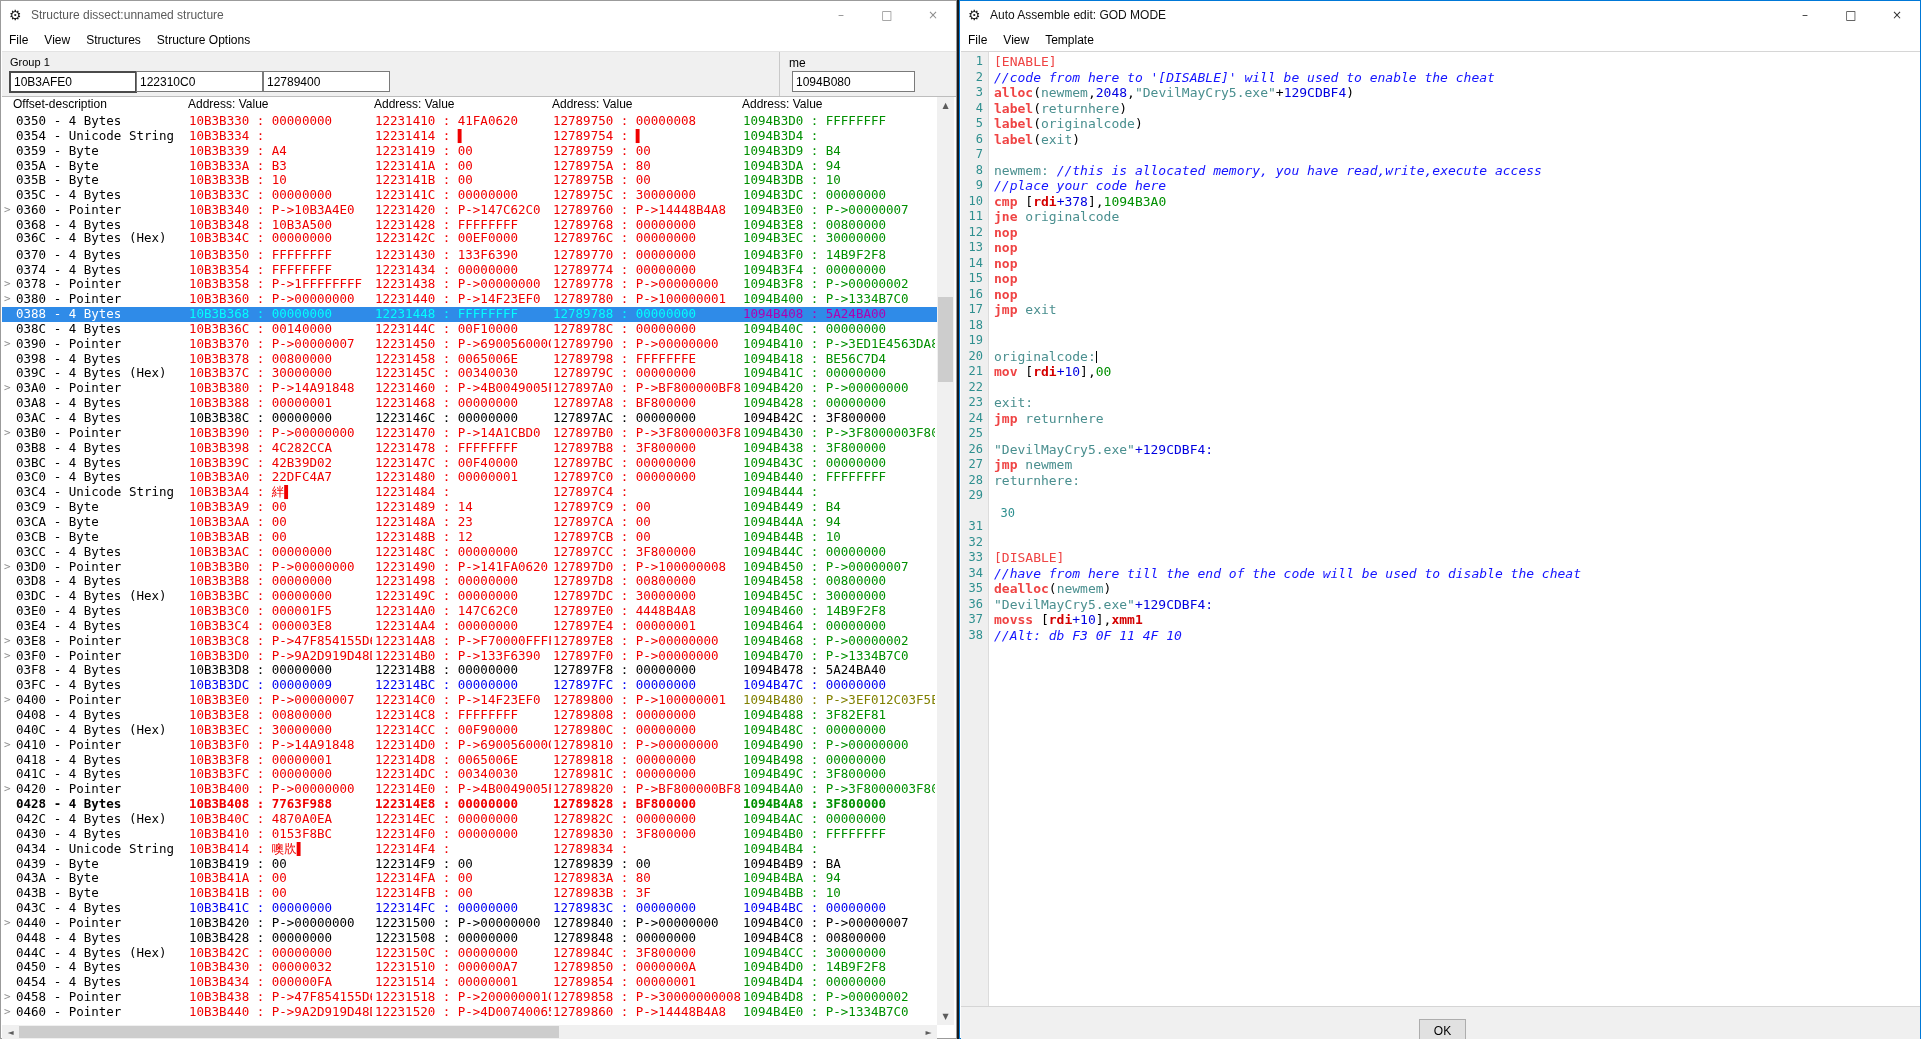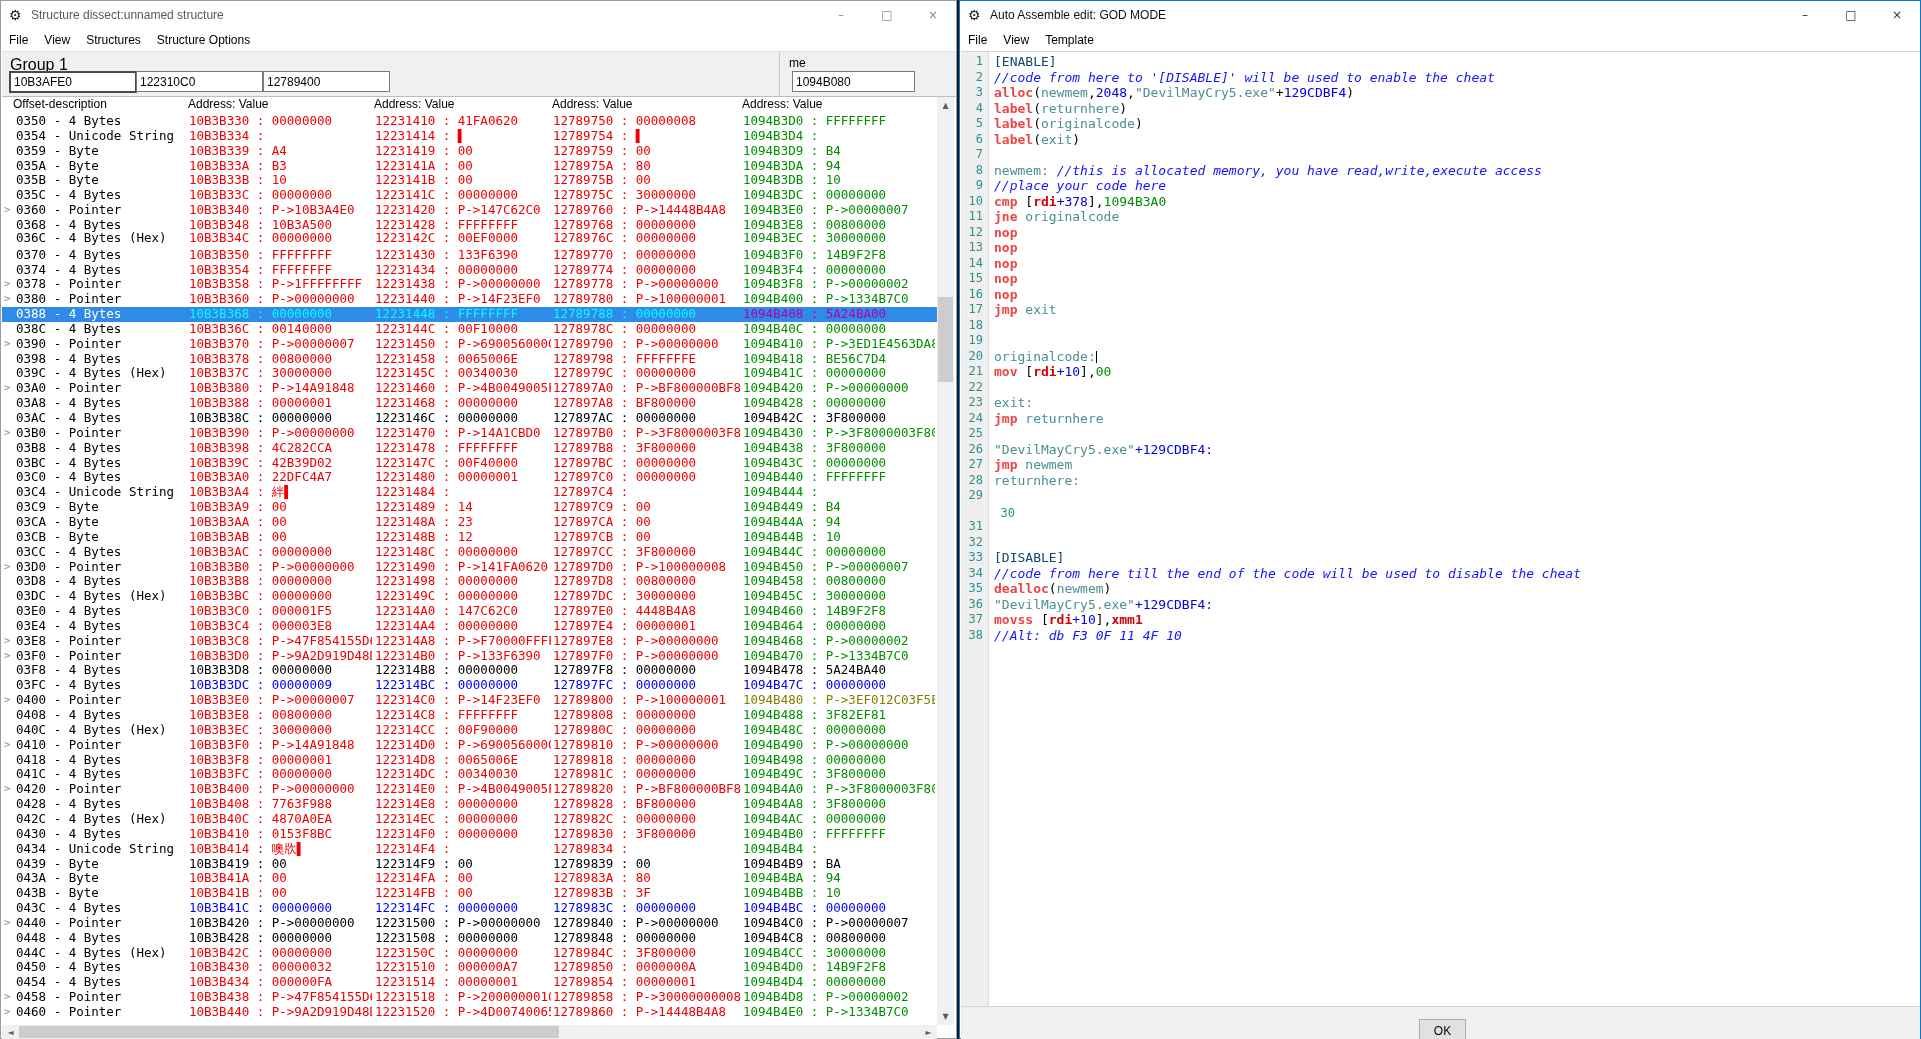--- a/index.html
+++ b/index.html
@@ -15,21 +15,21 @@
   #right-win .title-text{color:#111;}
   .winbtns{position:absolute;right:0;top:0;height:28px;display:flex;}
   .wbtn{width:46px;height:28px;display:flex;align-items:center;justify-content:center;
         font-size:12px;color:#8d8d8d;font-family:"DejaVu Sans",sans-serif;}
   #right-win .wbtn{color:#333;}
   .menubar{position:absolute;left:0;top:28px;right:0;height:22px;background:#fff;display:flex;align-items:center;}
   .menu-item{font-size:12px;color:#000;padding:2px 8px;}
   
   .grouppanel{position:absolute;left:1px;top:50px;width:954px;height:44px;background:#f0f0f0;
               border-top:1px solid #e3e3e3;border-bottom:1px solid #bdbdbd;}
-  .group-label{position:absolute;left:8px;top:4px;font-size:16px;color:#000;}
+  .group-label{position:absolute;left:8px;top:4px;font-size:11px;color:#000;}
   .me-label{position:absolute;left:787px;top:4px;font-size:12px;color:#000;}
   .gdivider{position:absolute;left:777px;top:0;width:1px;height:44px;background:#c9c9c9;}
   .gi{position:absolute;top:19px;height:19px;background:#fff;border:1px solid #7a7a7a;
       font-size:12px;font-family:"Liberation Sans",sans-serif;padding:0 3px;color:#000;}
   #gi0{left:7px;width:118px;border:2px solid #4a4a4a;height:18px;}
   #gi1{left:134px;width:119px;}
   #gi2{left:261px;width:119px;}
   #gi3{left:790px;width:115px;}
   .hdr{position:absolute;top:96px;height:17px;font-size:12px;color:#000;white-space:nowrap;}
   .listview{position:absolute;left:1px;top:113px;width:935px;height:911px;background:#fff;overflow:hidden;}
@@ -57,21 +57,21 @@
             color:#5c5c5c;font-size:8px;font-family:"DejaVu Sans",sans-serif;background:#f0f0f0;}
   .sb-thumb{position:absolute;background:#cdcdcd;}
   
   .codearea{position:absolute;left:1px;top:50px;width:959px;height:955px;background:#fff;
             border-top:1px solid #d6d6d6;overflow:hidden;}
   .gutter{position:absolute;left:0;top:0;width:27px;height:100%;background:#efefef;border-right:1px solid #dcdcdc;}
   .cline{position:absolute;left:0;width:100%;height:15.5px;line-height:15.5px;white-space:pre;
          font-family:"DejaVu Sans Mono",monospace;font-size:13px;}
   .cline .ln{position:absolute;left:0;width:22px;text-align:right;color:#2e8f8f;font-size:12px;}
   .cline .ct{position:absolute;left:33px;}
-  .tk-s{color:#0c4a6e;}
+  .tk-s{color:#ef4444;}
   .tk-c{color:#1414ff;font-style:italic;}
   .tk-k{color:#ef4444;font-weight:bold;}
   .tk-l{color:#4a8f8f;}
   .tk-n{color:#0000e0;}
   .tk-g{color:#008f00;}
   .tk-r{color:#d40000;font-weight:bold;}
   .tk-p{color:#000;}
   .caret{display:inline-block;width:1px;height:12px;background:#000;vertical-align:-2px;}
   .bottombar{position:absolute;left:1px;top:1005px;width:959px;height:33px;background:#f0f0f0;
              border-top:1px solid #d5d5d5;}
@@ -444,21 +444,21 @@
           <span class="c3">1094B49C : 3F800000</span>
         </div>
         <div class="trow red" style="top: 668.25px;">
           <span class="pmark">&gt;</span>
           <span class="dsc">0420 - Pointer</span>
           <span class="c0">10B3B400 : P-&gt;00000000</span>
           <span class="c1">122314E0 : P-&gt;4B0049005F</span>
           <span class="c2">12789820 : P-&gt;BF800000BF800</span>
           <span class="c3">1094B4A0 : P-&gt;3F8000003F800</span>
         </div>
-        <div class="trow red" style="top: 683.1px;">
+        <div class="trow red" style="top: 683.1px; font-weight: bold;">
           <span class="dsc">0428 - 4 Bytes</span>
           <span class="c0">10B3B408 : 7763F988</span>
           <span class="c1">122314E8 : 00000000</span>
           <span class="c2">12789828 : BF800000</span>
           <span class="c3">1094B4A8 : 3F800000</span>
         </div>
         <div class="trow red" style="top: 697.95px;">
           <span class="dsc">042C - 4 Bytes (Hex)</span>
           <span class="c0">10B3B40C : 4870A0EA</span>
           <span class="c1">122314EC : 00000000</span>
@@ -617,21 +617,21 @@
         <div class="cline" style="top: 358.5px; padding-left: 12px;"><span class="ln">24</span><span class="ct"><span class="tk-k">jmp</span><span class="tk-p"> </span><span class="tk-l">returnhere</span></span></div>
         <div class="cline" style="top: 374px;"><span class="ln">25</span><span class="ct"></span></div>
         <div class="cline" style="top: 389.5px;"><span class="ln">26</span><span class="ct"><span class="tk-l">"DevilMayCry5.exe"</span><span class="tk-n">+129CDBF4:</span></span></div>
         <div class="cline" style="top: 405px;"><span class="ln">27</span><span class="ct"><span class="tk-k">jmp</span><span class="tk-p"> </span><span class="tk-l">newmem</span></span></div>
         <div class="cline" style="top: 420.5px;"><span class="ln">28</span><span class="ct"><span class="tk-l">returnhere:</span></span></div>
         <div class="cline" style="top: 436px;"><span class="ln">29</span><span class="ct"></span></div>
         <div class="cline" style="top: 454px; margin-left: 32px;"><span class="ln">30</span><span class="ct"></span></div>
         <div class="cline" style="top: 467px;"><span class="ln">31</span><span class="ct"></span></div>
         <div class="cline" style="top: 482.5px;"><span class="ln">32</span><span class="ct"></span></div>
         <div class="cline" style="top: 498px;"><span class="ln">33</span><span class="ct"><span class="tk-s">[DISABLE]</span></span></div>
-        <div class="cline" style="top: 513.5px;"><span class="ln">34</span><span class="ct"><span class="tk-c">//code from here till the end of the code will be used to disable the cheat</span></span></div>
+        <div class="cline" style="top: 513.5px;"><span class="ln">34</span><span class="ct"><span class="tk-c">//have from here till the end of the code will be used to disable the cheat</span></span></div>
         <div class="cline" style="top: 529px;"><span class="ln">35</span><span class="ct"><span class="tk-k">dealloc</span><span class="tk-p">(</span><span class="tk-l">newmem</span><span class="tk-p">)</span></span></div>
         <div class="cline" style="top: 544.5px;"><span class="ln">36</span><span class="ct"><span class="tk-l">"DevilMayCry5.exe"</span><span class="tk-n">+129CDBF4:</span></span></div>
         <div class="cline" style="top: 560px;"><span class="ln">37</span><span class="ct"><span class="tk-k">movss</span><span class="tk-p"> [</span><span class="tk-r">rdi</span><span class="tk-n">+10</span><span class="tk-p">],</span><span class="tk-r">xmm1</span></span></div>
         <div class="cline" style="top: 575.5px;"><span class="ln">38</span><span class="ct"><span class="tk-c">//Alt: db F3 0F 11 4F 10</span></span></div>
       </div>
 
     <div class="bottombar">
       <button class="ok-btn">OK</button>
     </div>
   </div>

